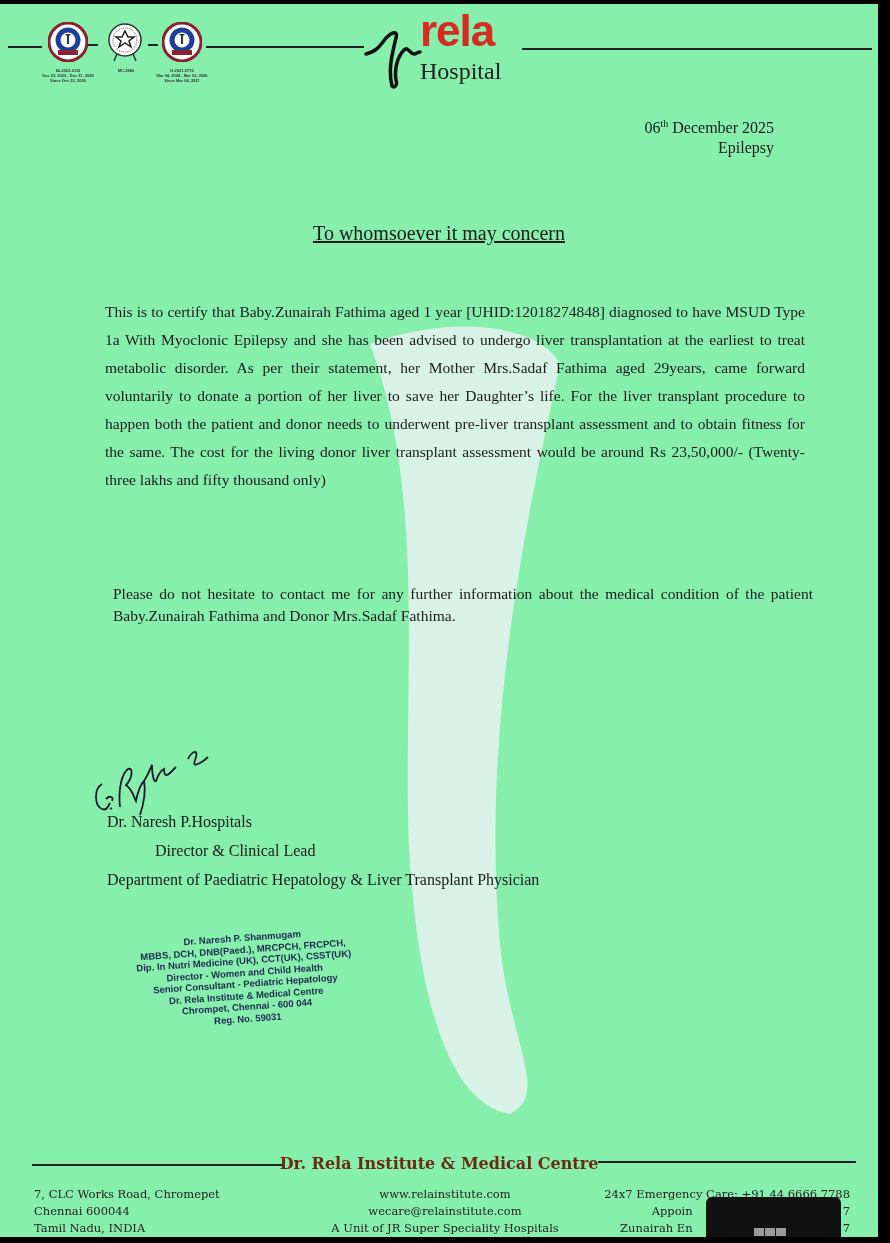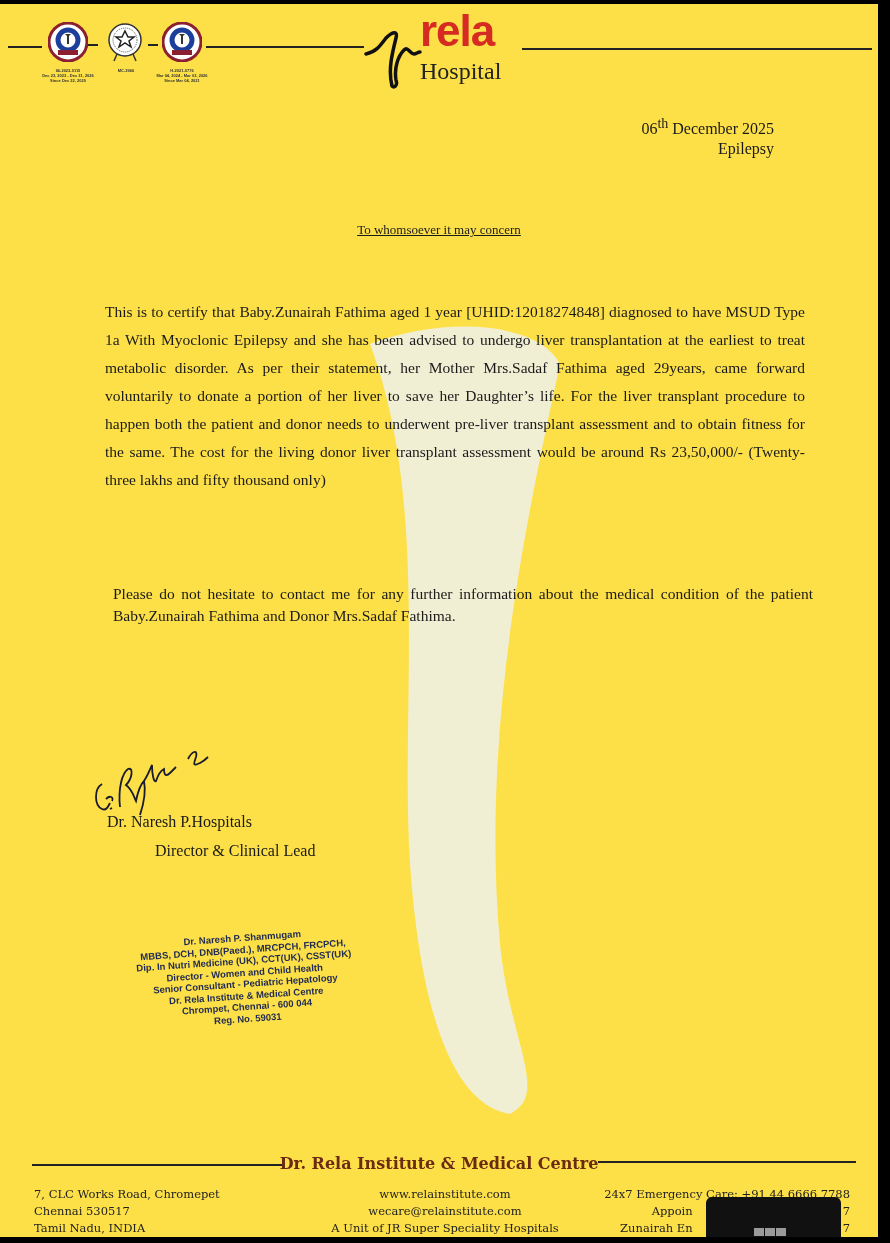--- a/index.html
+++ b/index.html
@@ -1,27 +1,27 @@
 <!DOCTYPE html>
 <html><head>
 <meta charset="utf-8">
 <style>
   html, body { margin:0; padding:0; }
   body { width:890px; height:1243px; background:#000; position:relative; overflow:hidden; font-family:"Liberation Serif", serif; color:#1a1a1a; }
-  .page { position:absolute; left:0; top:4px; width:878px; height:1233px; background:#fde047; overflow:hidden; }
+  .page { position:absolute; left:0; top:4px; width:878px; height:1233px; background:#86efac; overflow:hidden; }
   .watermark { position:absolute; left:330px; top:300px; width:260px; height:820px; pointer-events:none; }
   .hline { position:absolute; height:2px; background:#222; }
   .badge { position:absolute; top:18px; width:40px; height:40px; }
   .badge-cap { position:absolute; top:64px; font-family:"Liberation Sans", sans-serif; font-size:4px; line-height:5px; color:#333; text-align:center; width:60px; font-weight:bold; }
   .logo { position:absolute; left:362px; top:10px; width:160px; height:75px; }
   .rela-word { position:absolute; left:420px; top:2px; font-family:"Liberation Sans", sans-serif; font-weight:bold; font-size:44px; color:#d52b23; letter-spacing:-1px; line-height:50px; }
   .hospital-word { position:absolute; left:420px; top:54px; font-family:"Liberation Serif", serif; font-size:24px; color:#222; line-height:26px; }
   .date { position:absolute; right:104px; top:110px; font-size:16px; text-align:right; line-height:20px; }
-  .date sup { font-size:14px;margin-top:16px; }
-  .subject { position:absolute; left:0; width:878px; top:218px; text-align:center; font-size:13px; text-decoration:underline; }
+  .date sup { font-size:10px;margin-top:16px; }
+  .subject { position:absolute; left:0; width:878px; top:218px; text-align:center; font-size:20px; text-decoration:underline; }
   .para { position:absolute; left:105px; width:700px; font-size:15.5px; line-height:28px; text-align:justify; }
   .para2 { line-height:22px;margin-left:8px; }
   .sig { position:absolute; left:88px; top:725px; width:130px; height:95px; }
   .signer { position:absolute; left:107px; font-size:16px; line-height:20px; }
   .stamp { position:absolute; left:110px; top:928px; width:270px; transform:rotate(-4deg); transform-origin:center; font-family:"Liberation Sans", sans-serif; font-size:9.5px; line-height:11.5px; text-align:center; color:#1f2a52; font-weight:bold; }
   .stamp div:nth-child(n+2) { font-weight:normal; }
   .stamp .b { font-weight:bold !important; }
   .footer-title { position:absolute; top:1150px; left:0; width:878px; text-align:center; font-family:"DejaVu Serif", serif; font-weight:bold; font-size:16px; color:#6b2a12; }
   .ft { position:absolute; top:1182px; font-family:"DejaVu Serif", serif; font-size:11.5px; line-height:17px; color:#222; }
   .ft-left { left:34px; }
@@ -98,39 +98,40 @@
   <div class="para para2" style="top:579px;">Please do not hesitate to contact me for any further information about the medical condition of the patient Baby.Zunairah Fathima and Donor Mrs.Sadaf Fathima.</div>
 
   <svg class="sig" viewBox="0 0 130 95">
     <path d="M14 55 C 6 60, 6 76, 14 80 C 18 82, 20 78, 22 74 M18 70 C 22 66, 26 68, 24 72 M22 80 L24 79" fill="none" stroke="#1a1a2e" stroke-width="1.8"></path>
     <path d="M32 78 C 30 60, 34 44, 40 40 C 46 38, 44 50, 38 56 C 44 60, 46 68, 48 72 C 50 62, 52 56, 56 52 C 58 62, 56 74, 52 86 M56 52 C 60 46, 62 40, 64 36 C 64 46, 66 54, 68 52 C 70 46, 72 42, 76 40 C 76 46, 78 48, 82 44 C 84 42, 86 40, 88 38" fill="none" stroke="#1a1a2e" stroke-width="1.8"></path>
     <path d="M100 30 C 104 22, 110 20, 108 28 C 106 34, 104 38, 112 34 C 116 32, 118 30, 120 28" fill="none" stroke="#1a1a2e" stroke-width="1.8"></path>
   </svg>
 
   <div class="signer" style="top:808px;">Dr. Naresh P.Hospitals</div>
   <div class="signer" style="top:837px;margin-left:48px;">Director &amp; Clinical Lead</div>
+  <div class="signer" style="top:866px;">Department of Paediatric Hepatology &amp; Liver Transplant Physician</div>
 
   <div class="stamp">
     <div class="b">Dr. Naresh P. Shanmugam</div>
     <div class="b">MBBS, DCH, DNB(Paed.), MRCPCH, FRCPCH,</div>
     <div class="b">Dip. In Nutri Medicine (UK), CCT(UK), CSST(UK)</div>
     <div class="b">Director - Women and Child Health</div>
     <div class="b">Senior Consultant - Pediatric Hepatology</div>
     <div class="b">Dr. Rela Institute &amp; Medical Centre</div>
     <div class="b">Chrompet, Chennai - 600 044</div>
     <div class="b">Reg. No. 59031</div>
   </div>
 
   <div class="hline" style="left:32px; top:1160px; width:250px; height:1.5px;"></div>
   <div class="hline" style="left:598px; top:1157px; width:258px; height:1.5px;"></div>
   <div class="footer-title">Dr. Rela Institute &amp; Medical Centre</div>
 
   <div class="ft ft-left">
     <div>7, CLC Works Road, Chromepet</div>
-    <div>Chennai 530517</div>
+    <div>Chennai 600044</div>
     <div>Tamil Nadu, INDIA</div>
   </div>
   <div class="ft ft-mid">
     <div>www.relainstitute.com</div>
     <div>wecare@relainstitute.com</div>
     <div>A Unit of JR Super Speciality Hospitals Pvt. Ltd.</div>
   </div>
   <div class="ft ft-right">
     <div><span>24x7 Emergency Care: +91 44 6666 7788</span></div>
     <div><span>Appoin</span><span style="display:inline-block;width:150px;"></span><span>7</span></div>

